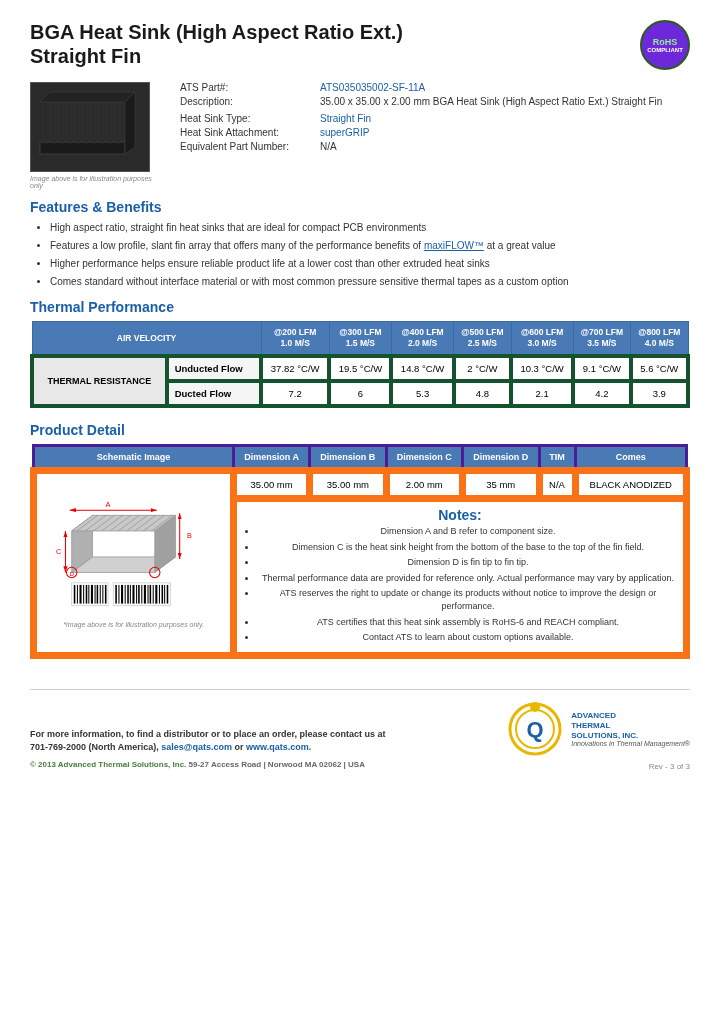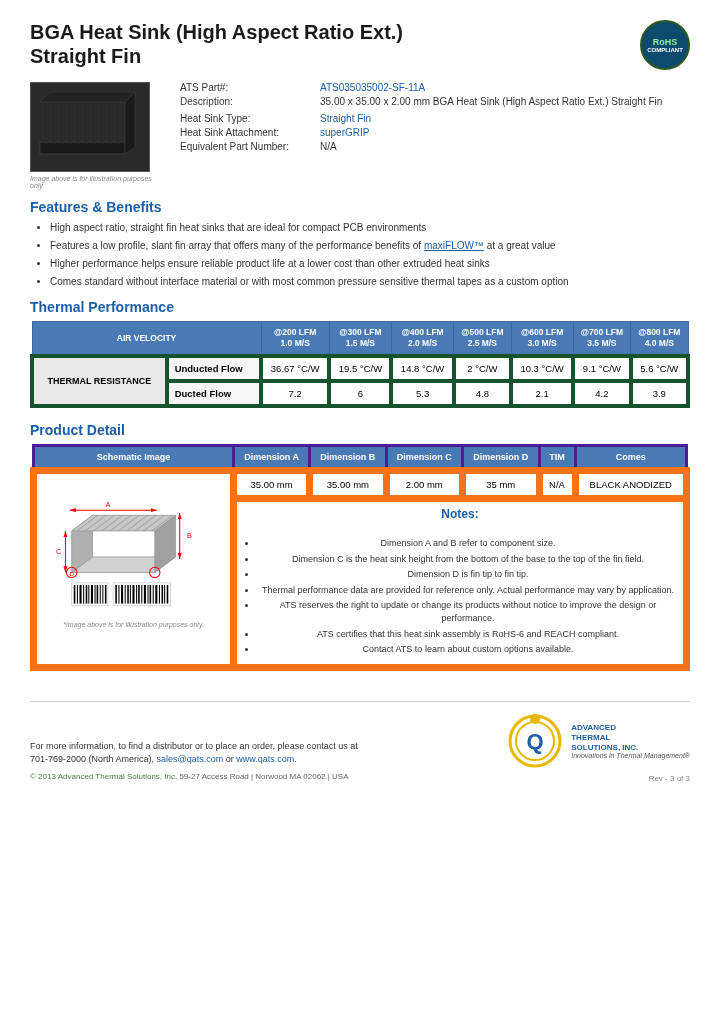--- a/index.html
+++ b/index.html
@@ -26,21 +26,21 @@
     .product-title h1 {
       font-size: 20px;
       font-weight: bold;
       color: #1a1a1a;
       line-height: 1.2;
     }
     .rohs-badge {
       width: 50px;
       height: 50px;
       border-radius: 50%;
-      background: #0c4a6e;
+      background: #6d28d9;
       border: 2px solid #2d5a1f;
       display: flex;
       flex-direction: column;
       align-items: center;
       justify-content: center;
       color: #fff;
       font-size: 7px;
       font-weight: bold;
       text-align: center;
       flex-shrink: 0;
@@ -184,22 +184,22 @@
       text-align: center;
     }
     .notes-cell {
       text-align: left;
       padding: 8px;
       vertical-align: top;
     }
     .notes-title {
       font-weight: bold;
       color: #1a5fa8;
-      margin-bottom: 16px;
-      font-size: 12px;
+      margin-bottom: 2px;
+      font-size: 14px;
     }
     .notes-list {
       margin-left: 16px;
     }
     .notes-list li {
       margin-bottom: 3px;
       font-size: 9px;
       line-height: 1.4;
       color: #333;
     }
@@ -215,20 +215,21 @@
       border-top: 1px solid #ccc;
       display: flex;
       justify-content: space-between;
       align-items: flex-end;
     }
     .footer-left {
       font-size: 9px;
       color: #333;
       max-width: 380px;
       line-height: 1.5;
+      font-weight: bold;
     }
     .footer-left .email-link, .footer-left .web-link {
       color: #1a5fa8;
     }
     .footer-copyright {
       font-size: 8px;
       color: #666;
       margin-top: 4px;
     }
     .footer-copyright .ats-green {
@@ -350,21 +351,21 @@
         <th>@500 LFM<br>2.5 M/S</th>
         <th>@600 LFM<br>3.0 M/S</th>
         <th>@700 LFM<br>3.5 M/S</th>
         <th>@800 LFM<br>4.0 M/S</th>
       </tr>
     </thead>
     <tbody>
       <tr>
         <td class="label-cell" rowspan="2">THERMAL RESISTANCE</td>
         <td class="row-header">Unducted Flow</td>
-        <td>36.67 °C/W</td>
+        <td>37.82 °C/W</td>
         <td>19.5 °C/W</td>
         <td>14.8 °C/W</td>
         <td>2 °C/W</td>
         <td>10.3 °C/W</td>
         <td>9.1 °C/W</td>
         <td>5.6 °C/W</td>
       </tr>
       <tr>
         <td class="row-header">Ducted Flow</td>
         <td>7.2</td>

